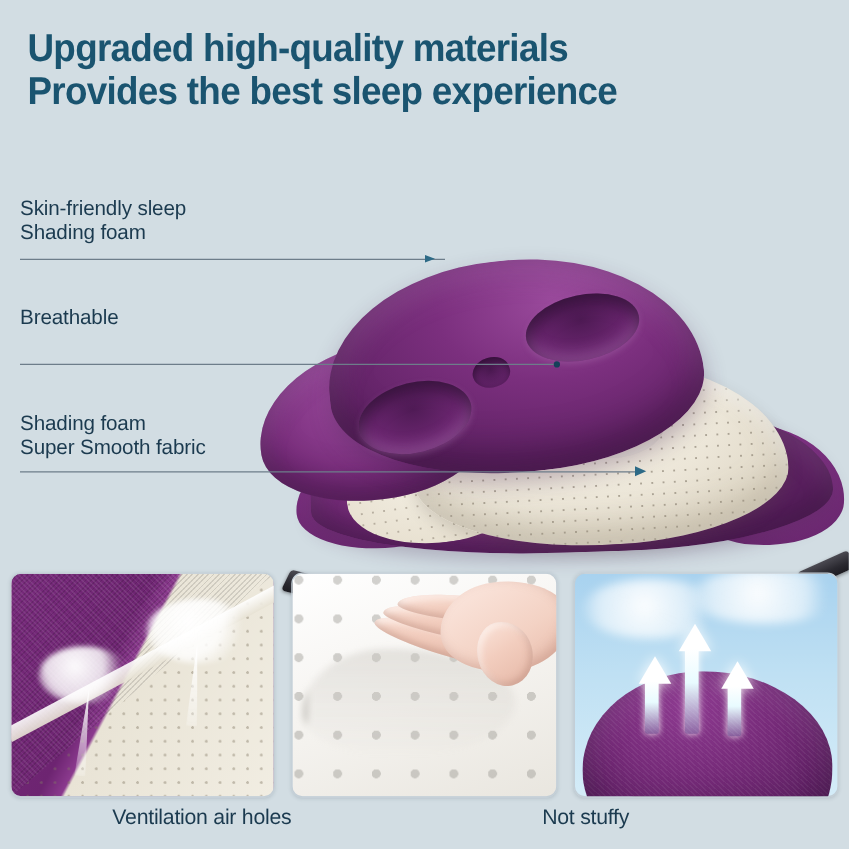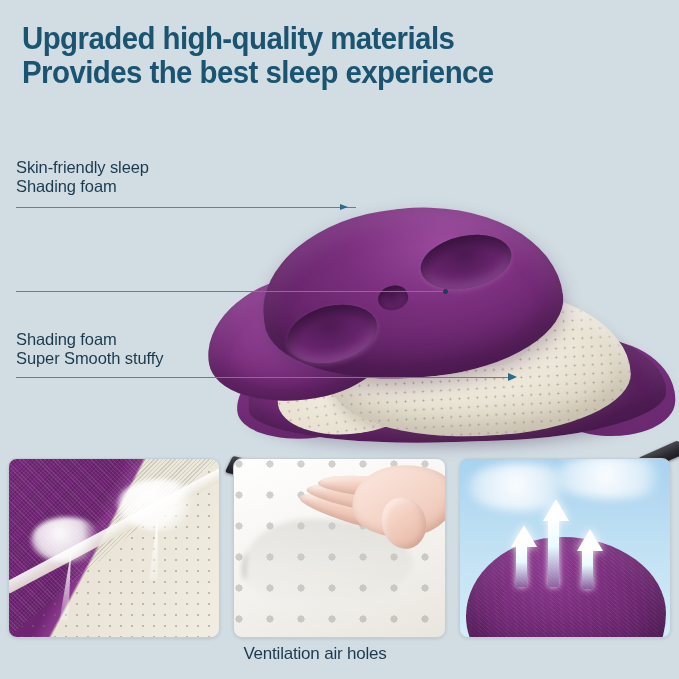--- a/index.html
+++ b/index.html
@@ -433,27 +433,28 @@
 </div>
 
 <div class="label-block lbl1">
   <span class="l">Skin-friendly sleep</span>
   <span class="l">Shading foam</span>
 </div>
 <div class="leader leader1"></div>
 <div class="arrow1-head"></div>
 
 <div class="label-block lbl2">
+  <span class="l">Breathable</span>
 </div>
 <div class="leader leader2"></div>
 <div class="leader-dot dot2"></div>
 
 <div class="label-block lbl3">
   <span class="l">Shading foam</span>
-  <span class="l">Super Smooth stuffy</span>
+  <span class="l">Super Smooth fabric</span>
 </div>
 <div class="leader leader3"></div>
 <div class="leader-arrow arrow3"></div>
 
 <div class="panels">
 
   <div class="panel p1">
     <div class="p1-fabric"></div>
     <div class="p1-foam"></div>
     <div class="p1-edge"></div>
@@ -488,13 +489,14 @@
     </div>
     <div class="air-arrow ar3">
       <div class="aa-head" style="left:-7px; top:70px;"></div>
       <div class="aa-stem" style="left:-1.5px; top:90px; height:40px;"></div>
     </div>
   </div>
 </div>
 
 <div class="captions">
   <div class="caption">Ventilation air holes</div>
+  <div class="caption">Not stuffy</div>
 </div>
 
 </body></html>

